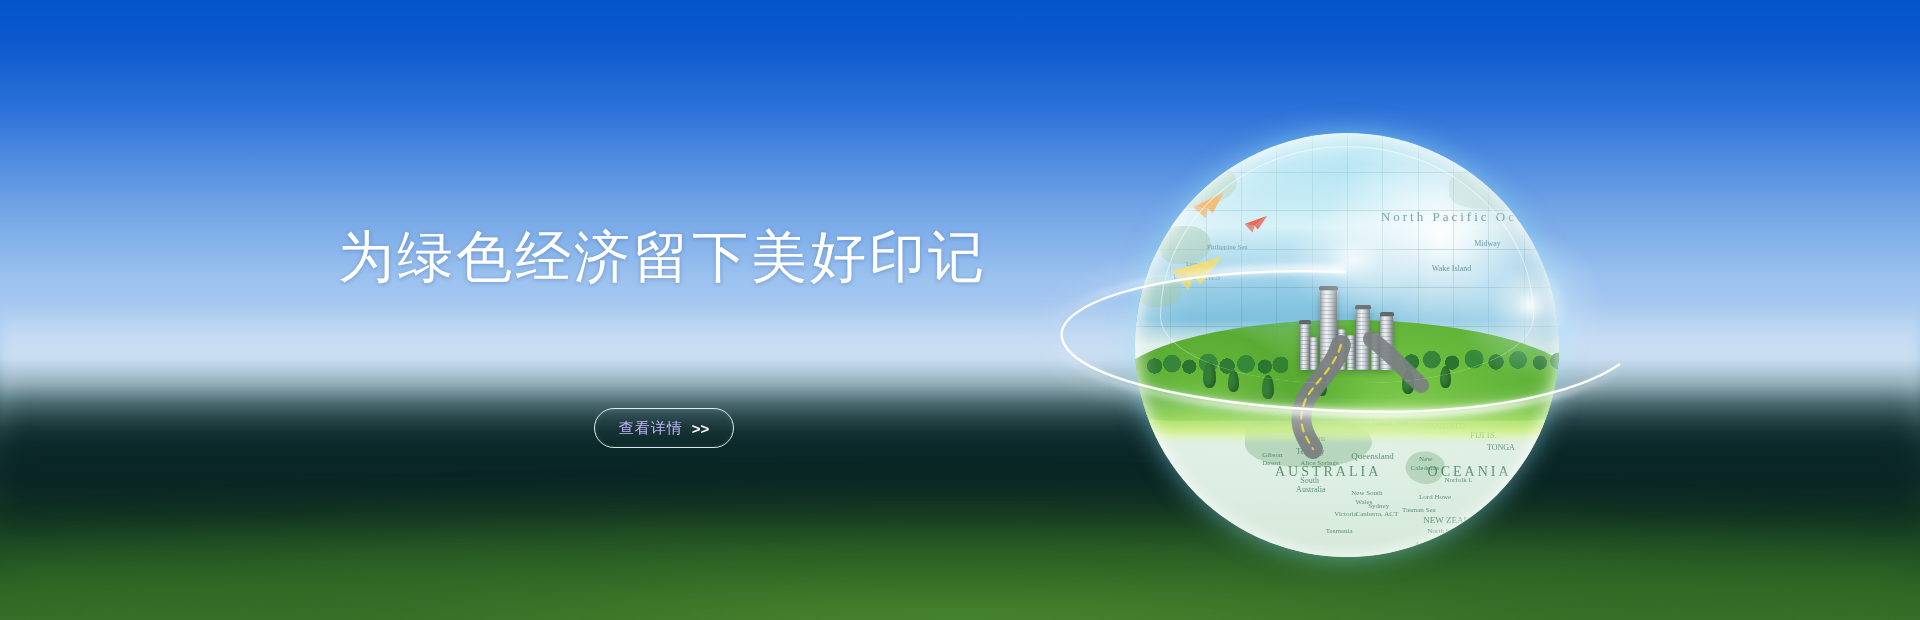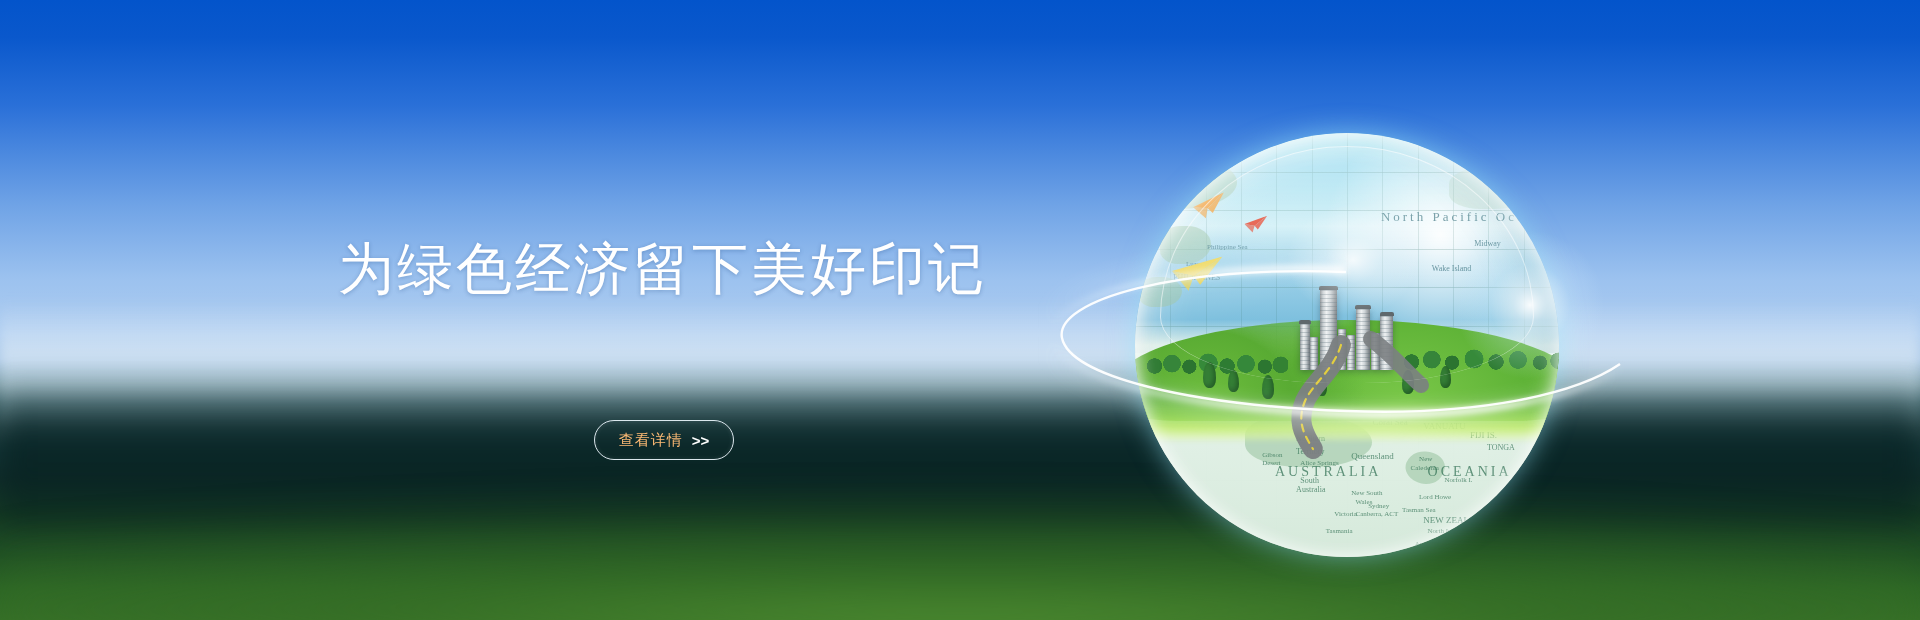--- a/index.html
+++ b/index.html
@@ -53,21 +53,21 @@
   }
   
   .bg-field {
     position:absolute; left:0; right:0; bottom:-20px; height:170px;
     background:radial-gradient(ellipse 1400px 150px at 50% 100%,
       rgba(86,150,52,0.85) 0%, rgba(56,112,38,0.6) 45%, rgba(30,70,28,0) 100%);
     filter:blur(18px);
   }
 
   
-  .copy { position:absolute; left:0; top:16px; width:1160px; height:496px; }
+  .copy { position:absolute; left:0; top:4px; width:1160px; height:496px; }
 
   .headline {
     position:absolute; left:338px; top:222px;
     font-size:56px; line-height:1.12; font-weight:300;
     letter-spacing:3px; color:#ffffff;
     text-shadow:0 1px 4px rgba(20,60,120,0.30);
     white-space:nowrap;
   }
   .subhead {
     position:absolute; left:360px; top:325px;
@@ -80,21 +80,21 @@
   .cta {
     position:absolute; left:594px; top:404px;
     width:140px; height:40px; border-radius:20px;
     border:1px solid rgba(235,245,252,0.92);
     background:transparent;
     display:flex; align-items:center; justify-content:center;
     gap:9px; cursor:pointer;
     box-shadow:0 0 5px rgba(255,255,255,0.10) inset;
   }
   .cta-label {
-    font-size:15px; color:#fdba74; letter-spacing:1px;
+    font-size:15px; color:#c4b5fd; letter-spacing:1px;
     font-weight:400; white-space:nowrap;
   }
   .cta-arrows {
     font-size:15px; color:#ffffff; letter-spacing:0px;
     font-family:"Liberation Sans",sans-serif; font-weight:700;
   }
 
   
   .globe-wrap {
     position:absolute; left:1135px; top:133px;

